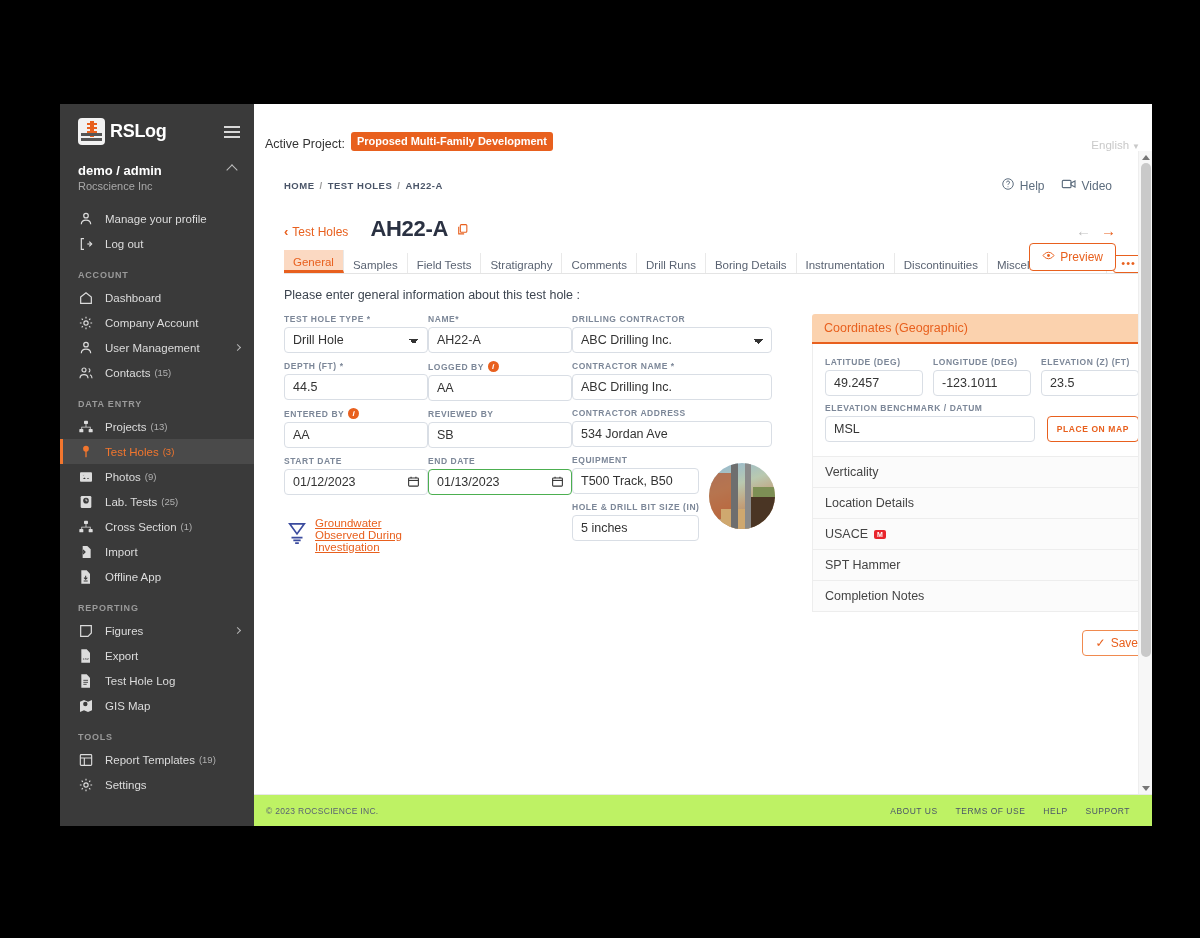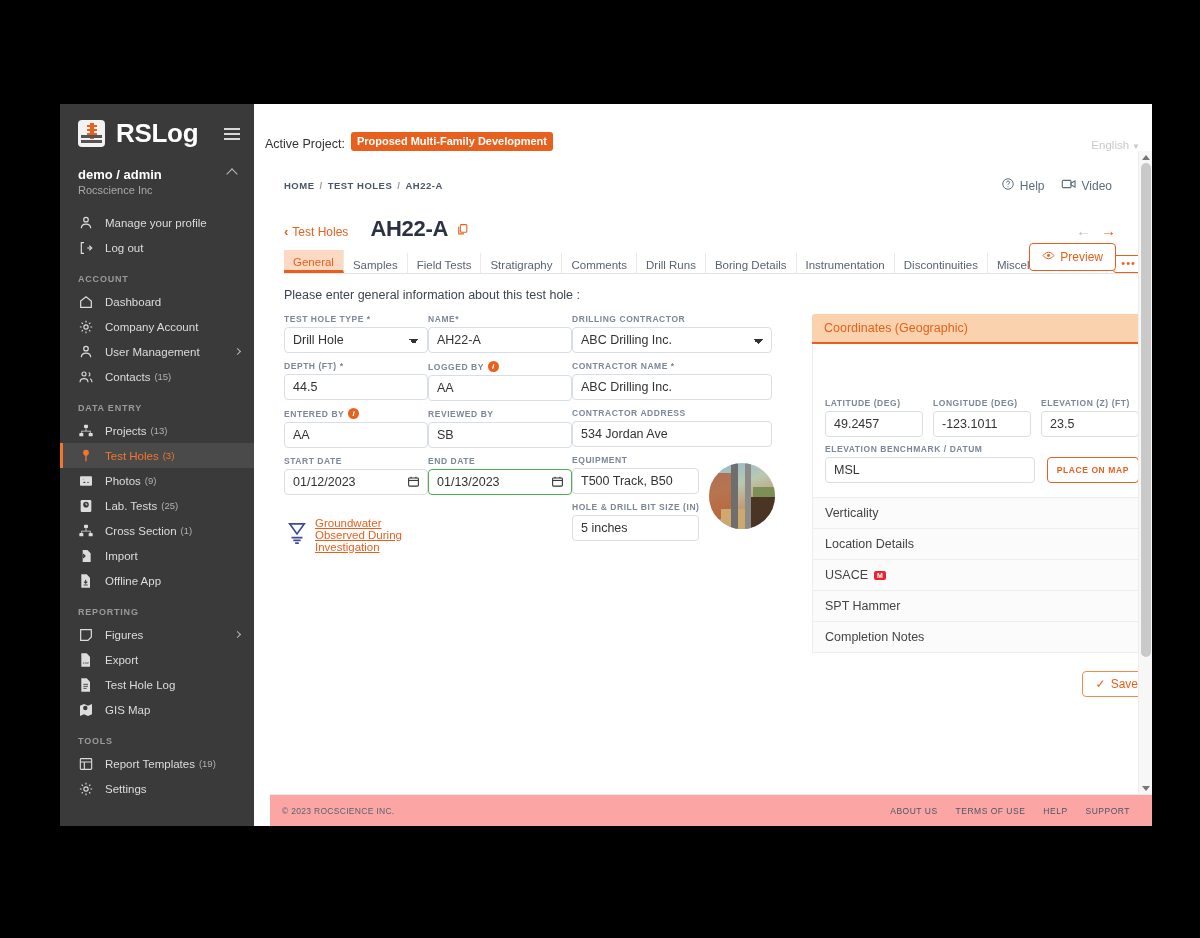--- a/index.html
+++ b/index.html
@@ -27,21 +27,21 @@
   }
   .brand-logo .bar { position: absolute; background: #555; }
   .brand-logo .b1 { left: 3px; top: 15px; width: 21px; height: 3px; }
   .brand-logo .b2 { left: 3px; top: 20px; width: 21px; height: 3px; }
   .brand-logo .tower {
     position: absolute; left: 12px; top: 3px; width: 4px; height: 16px;
     background: #e8601e;
   }
   .brand-logo .tr { position: absolute; left: 9px; width: 10px; height: 2px; background: #e8601e; }
   .brand-name {
-    font-size: 26px; font-weight: bold; color: #fff; margin-left: 11px;
+    font-size: 18px; font-weight: bold; color: #fff; margin-left: 5px;
     letter-spacing: -0.3px;
   }
   .hamburger { margin-left: auto; width: 16px; cursor: pointer; }
   .hamburger i { display: block; height: 2px; background: #d8d8d8; margin: 3px 0; }
 
   .user-block { padding: 8px 18px 4px 18px; position: relative; }
   .user-name { font-size: 13px; font-weight: bold; color: #fff; }
   .user-org { font-size: 11px; color: #a9a9a9; margin-top: 2px; }
   .user-caret {
     position: absolute; right: 18px; top: 11px;
@@ -247,21 +247,21 @@
   .rpanel { width: 340px; margin-left: 28px; flex: none; }
   .panel-head {
     background: #fbd2ae; border-bottom: 2px solid #e8601e;
     color: #e8601e; font-size: 12.5px; padding: 7px 12px;
     border-radius: 3px 3px 0 0;
   }
   .panel-body {
     border: 1px solid #ededed; border-top: none; padding: 13px 12px 14px 12px;
     background: #fff;
   }
-  .coord-row { display: flex; gap: 10px; margin-top: 41px; }
+  .coord-row { display: flex; gap: 10px; }
   .coord-row .fgroup { margin-bottom: 7px; }
   .cw { width: 100px; }
   .bench-row { display: flex; gap: 12px; align-items: flex-end; }
   .bench-row .bgrp { flex: 1; }
   .place-btn {
     border: 1.5px solid #e8601e; color: #e8601e; background: #fff;
     font-size: 8.5px; font-weight: bold; letter-spacing: 0.6px;
     padding: 7px 9px; border-radius: 4px; cursor: pointer;
     white-space: nowrap; height: 26px;
   }
@@ -275,22 +275,22 @@
     padding: 1px 3px; border-radius: 2px; letter-spacing: -0.3px;
   }
   .save-wrap { display: flex; justify-content: flex-end; margin-top: 18px; }
   .save-btn {
     border: 1.5px solid #f08a4f; color: #e8601e; background: #fff;
     font-size: 12px; padding: 5px 13px; border-radius: 4px; cursor: pointer;
     display: flex; align-items: center; gap: 5px;
   }
 
   .footer {
-    position: absolute; left: 16px; right: 0; bottom: 0; height: 32px;
-    border-top: 1px solid #e8e8e8; background: #fca5a5;
+    position: absolute; left: 0; right: 0; bottom: 0; height: 32px;
+    border-top: 1px solid #e8e8e8; background: #bef264;
     display: flex; align-items: center; padding: 0 22px 0 12px;
   }
   .copyright { font-size: 8.5px; color: #5a6372; letter-spacing: 0.3px; }
   .flinks { margin-left: auto; display: flex; gap: 18px; align-items: center; }
   .flinks span {
     font-size: 8.5px; color: #4a5568; letter-spacing: 0.5px; cursor: pointer;
   }
 </style>
 </head>
 <body>

